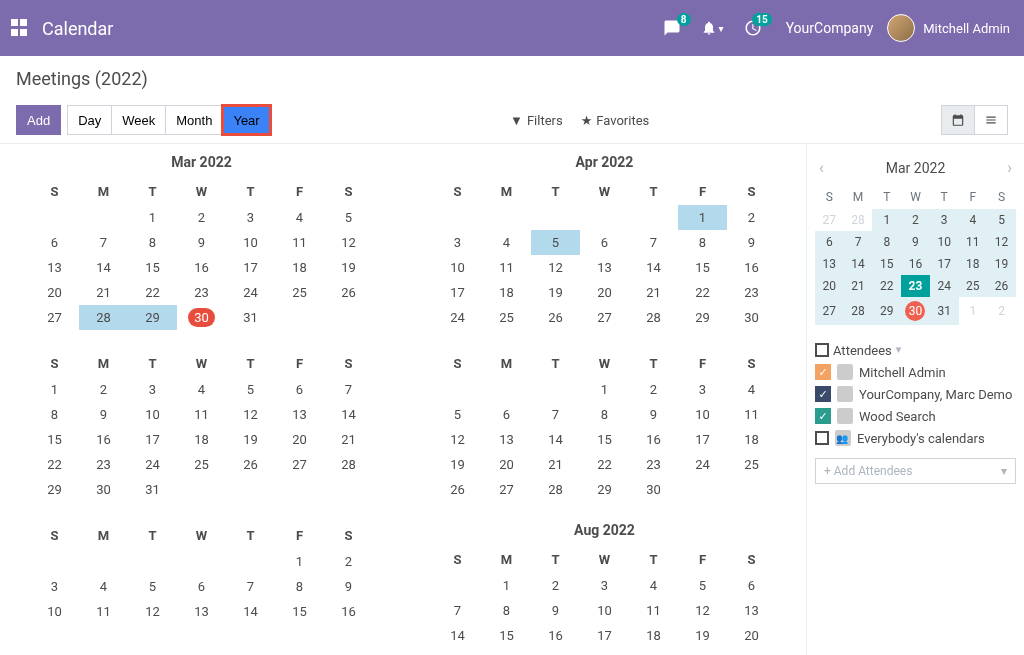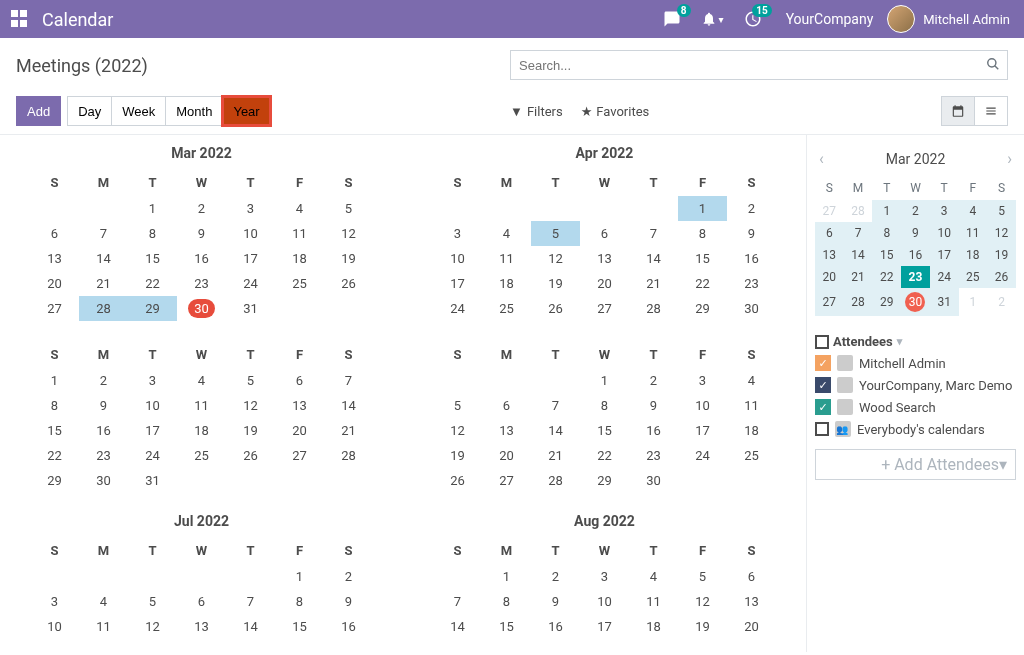--- a/index.html
+++ b/index.html
@@ -1,19 +1,19 @@
 <!DOCTYPE html>
 <html><head>
 <meta charset="utf-8">
 <style>
 * { box-sizing: border-box; margin: 0; padding: 0; }
 body { font-family: -apple-system, BlinkMacSystemFont, "Segoe UI", Roboto, sans-serif; font-size: 13px; color: #4c4c4c; background: #fff; overflow: hidden; }
 
 
-.navbar { background: #7c6bad; color: #fff; height: 38px; display: flex; align-items: center; padding: 0 8px; }
+.navbar { background: #7c6bad; color: #fff; height: 56px; display: flex; align-items: center; padding: 0 8px; }
 .navbar .apps-icon { width: 24px; height: 24px; display: flex; flex-wrap: wrap; gap: 2px; padding: 3px; margin-right: 10px; cursor: pointer; }
 .navbar .apps-icon span { width: 7px; height: 7px; background: #fff; }
 .navbar .brand { font-size: 18px; font-weight: 400; }
 .navbar .spacer { flex: 1; }
 .navbar .nav-icon { position: relative; margin: 0 10px; cursor: pointer; display: flex; align-items: center; }
 .navbar .badge { position: absolute; top: -6px; right: -10px; background: #00a09d; color: #fff; font-size: 10px; padding: 1px 4px; border-radius: 8px; font-weight: bold; }
 .navbar .company { margin: 0 14px; font-size: 14px; }
 .navbar .user { display: flex; align-items: center; gap: 8px; margin-right: 6px; cursor: pointer; }
 .navbar .avatar { width: 28px; height: 28px; border-radius: 50%; background: linear-gradient(135deg,#d4a574,#8b6f47); border: 1px solid #fff; }
 
@@ -26,21 +26,21 @@
 .search-input { width: 100%; height: 30px; border: 1px solid #ced4da; padding: 4px 28px 4px 8px; font-size: 13px; }
 .search-icon { position: absolute; right: 8px; top: 7px; color: #6c757d; }
 
 .cp-row2 { display: flex; align-items: flex-end; }
 .btn { display: inline-flex; align-items: center; justify-content: center; border: 1px solid #ced4da; background: #fff; height: 30px; padding: 0 10px; font-size: 13px; cursor: pointer; }
 .btn-primary { background: #7c6bad; color: #fff; border-color: #7c6bad; }
 .btn-icon { width: 32px; padding: 0; }
 .btn-group { display: inline-flex; }
 .btn-group .btn + .btn { margin-left: -1px; }
 .btn-group.nav { margin-left: 4px; }
-.btn.active { background: #c2410c; }
+.btn.active { background: #3b82f6; }
 .btn.highlight { outline: 3px solid #e74c3c; outline-offset: -2px; position: relative; z-index: 2; }
 .cp-row2 .spacer { flex: 1; }
 .filter-section { display: flex; gap: 18px; margin-left: 0; }
 .filter-link { display: inline-flex; align-items: center; gap: 4px; cursor: pointer; color: #4c4c4c; }
 .view-switcher { margin-left: auto; display: flex; }
 .view-btn { width: 34px; height: 30px; border: 1px solid #ced4da; display: flex; align-items: center; justify-content: center; cursor: pointer; }
 .view-btn.active { background: #e9ecef; }
 .view-btn + .view-btn { margin-left: -1px; }
 
 
@@ -64,32 +64,32 @@
 .side-nav .chev { color: #adb5bd; cursor: pointer; padding: 4px; font-size: 16px; }
 .side-nav .label { font-size: 14px; }
 .mini-cal { width: 100%; border-collapse: collapse; margin-bottom: 18px; }
 .mini-cal th { font-size: 12px; color: #6c757d; padding: 5px 0; text-align: center; font-weight: normal; }
 .mini-cal td { text-align: center; font-size: 12px; padding: 4px 0; cursor: pointer; width: 14.28%; }
 .mini-cal td.muted { color: #ced4da; }
 .mini-cal td.range { background: #e1f0f5; }
 .mini-cal td.current { background: #00a09d; color: #fff; font-weight: bold; }
 .mini-cal td.today span { background: #f06050; color: #fff; border-radius: 50%; display: inline-block; width: 20px; height: 20px; line-height: 20px; }
 
-.attendees-title { font-weight: bold; margin-bottom: 6px; display: flex; align-items: center; gap: 4px; }
+.attendees-title { font-weight: normal; margin-bottom: 6px; display: flex; align-items: flex-start; gap: 4px; }
 .attendees-title .cb { width: 14px; height: 14px; border: 2px solid #4c4c4c; display: inline-block; }
 .chev-sm { color: #adb5bd; font-size: 11px; }
 .attendee-row { display: flex; align-items: center; gap: 6px; margin-bottom: 6px; font-size: 13px; }
 .att-check { width: 16px; height: 16px; display: inline-flex; align-items: center; justify-content: center; color: #fff; font-size: 11px; flex-shrink: 0; }
 .att-check.yellow { background: #f4a261; }
 .att-check.blue { background: #3a4a6b; }
 .att-check.green { background: #2a9d8f; }
 .att-check.empty { background: #fff; border: 2px solid #4c4c4c; width: 14px; height: 14px; }
 .att-avatar { width: 16px; height: 16px; background: #ccc; border-radius: 2px; flex-shrink: 0; }
 .att-avatar.multi { display: flex; align-items: center; justify-content: center; font-size: 10px; color: #555; }
-.add-attendee { margin-top: 12px; border: 1px solid #ced4da; padding: 5px 8px; color: #adb5bd; font-size: 16px; display: flex; justify-content: flex-end; align-items: center; cursor: pointer; }
+.add-attendee { margin-top: 12px; border: 1px solid #ced4da; padding: 5px 8px; color: #adb5bd; font-size: 12px; display: flex; justify-content: space-between; align-items: center; cursor: pointer; }
 
 svg { display: block; }
 </style>
 </head>
 <body>
 
 <div class="navbar">
   <div class="apps-icon">
     <span></span>
       <span></span>
@@ -120,29 +120,20 @@
   <div class="user">
     <div class="avatar"></div>
     <span>Mitchell Admin</span>
   </div>
 </div>
 
 <div class="control-panel">
   <div class="cp-row1">
     <div class="cp-title">Meetings (2022)</div>
     <div class="spacer"></div>
-    <div class="search-wrap">
-      <input class="search-input" placeholder="Search..." style="">
-      <span class="search-icon">
-        <svg width="14" height="14" viewBox="0 0 24 24" fill="none" stroke="currentColor" stroke-width="2.5">
-            <circle cx="10" cy="10" r="7"></circle>
-            <line x1="21" y1="21" x2="15" y2="15"></line>
-          </svg>
-      </span>
-    </div>
   </div>
   <div class="cp-row2">
     <button class="btn btn-primary">Add</button>
     <div class="btn-group" style="margin-left:6px">
       <button class="btn">Day</button>
       <button class="btn">Week</button>
       <button class="btn">Month</button>
       <button class="btn active highlight">Year</button>
     </div>
     <div class="spacer"></div>
@@ -419,21 +410,20 @@
                 <td class="">28</td>
                 <td class="">29</td>
                 <td class="">30</td>
                 <td class=""></td>
                 <td class=""></td>
               </tr>
             </tbody>
           </table>
         </div>
         <div class="month-block">
-          <div class="month-title">Jul 2022</div>
           <table class="month-cal">
             <thead>
               <tr>
                 <th>S</th>
                 <th>M</th>
                 <th>T</th>
                 <th>W</th>
                 <th>T</th>
                 <th>F</th>
                 <th>S</th>

